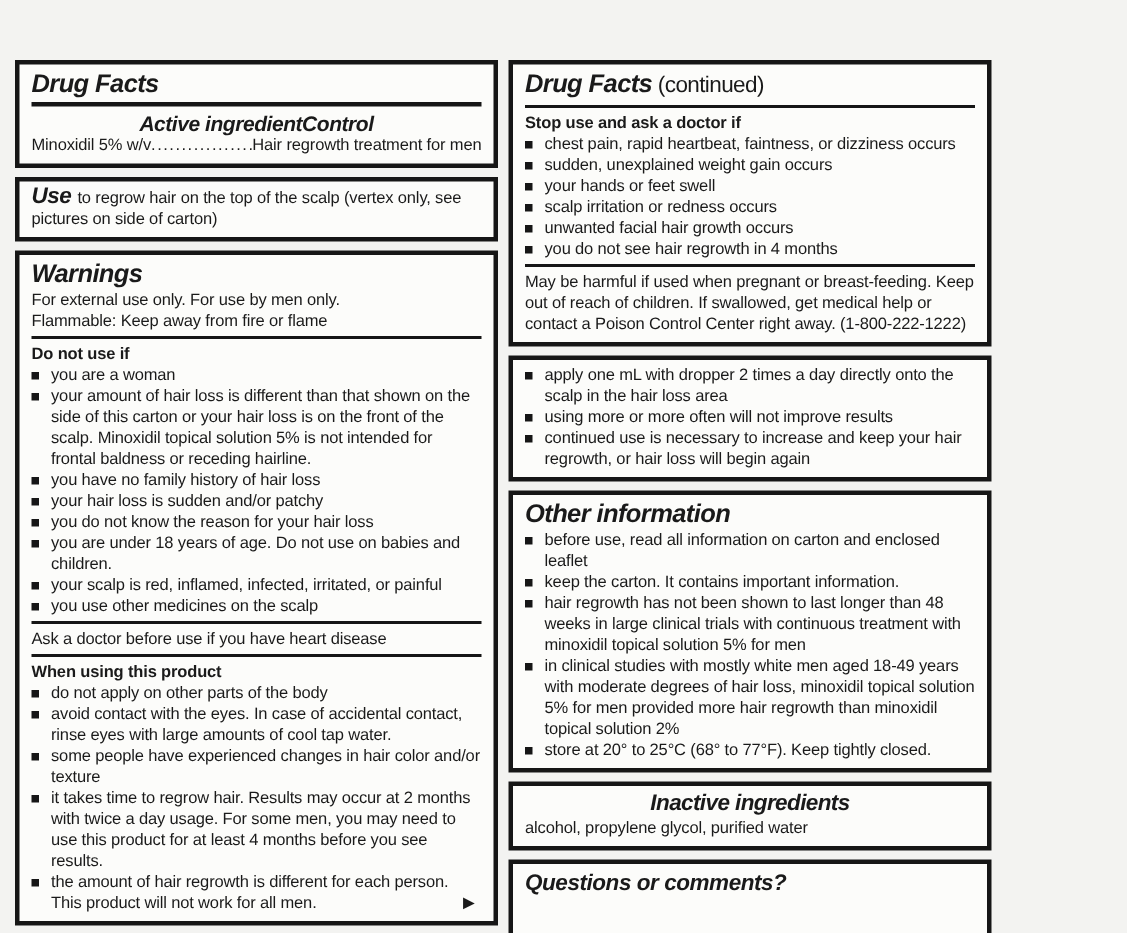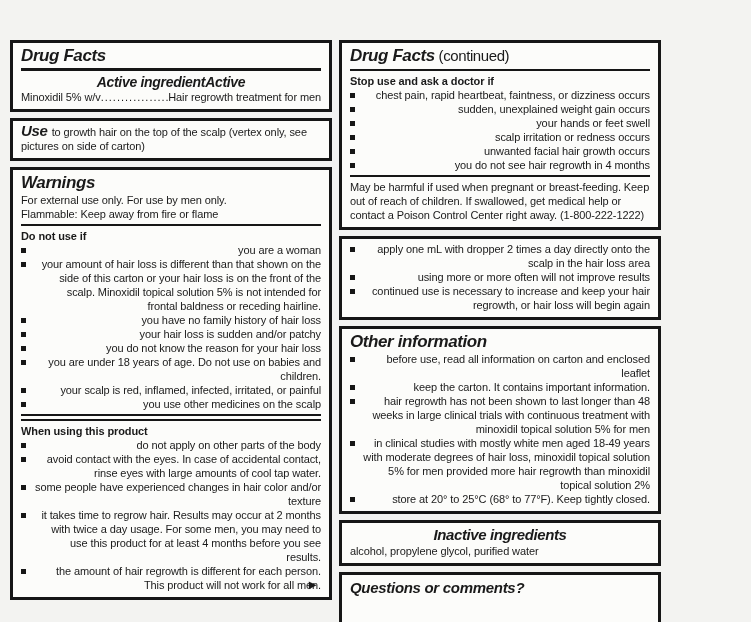--- a/index.html
+++ b/index.html
@@ -36,21 +36,21 @@
   .row-split{display:flex;justify-content:center;align-items:baseline;}
   .ai-label,.purpose-label{
     font-weight:bold;font-style:italic;font-size:14px;line-height:16px;letter-spacing:-0.3px;
   }
   .leader-row{display:flex;align-items:baseline;white-space:nowrap;}
   .leader{flex:1;overflow:hidden;letter-spacing:1px;}
   .inline-title{
     font-size:15px;font-weight:bold;font-style:italic;letter-spacing:-0.3px;
     margin-right:4px;
   }
-  ul.bullets{list-style:none;margin:0;padding:0;text-align:right;}
+  ul.bullets{list-style:none;margin:0;padding:0;}
   ul.bullets li{
     position:relative;
     padding-left:13px;
     margin:0;
   }
   ul.bullets li .sq{
     position:absolute;left:0;top:4.5px;
     width:5px;height:5px;background:#161616;display:block;
   }
   .heading{font-weight:bold;}
@@ -68,31 +68,31 @@
 
 <div class="label-wrap">
 
   <div class="col">
 
     <div class="box">
       <div class="box-title">Drug Facts</div>
       <div class="rule-thick"></div>
       <div class="row-split">
         <span class="ai-label">Active ingredient</span>
-        <span class="purpose-label">Active</span>
+        <span class="purpose-label">Control</span>
       </div>
       <div class="leader-row">
         <span>Minoxidil 5% w/v</span>
         <span class="leader">......................................................................</span>
         <span>Hair regrowth treatment for men</span>
       </div>
     </div>
 
     <div class="box">
-      <span class="inline-title">Use</span><span>to growth hair on the top of the scalp (vertex only, see pictures on side of carton)</span>
+      <span class="inline-title">Use</span><span>to regrow hair on the top of the scalp (vertex only, see pictures on side of carton)</span>
     </div>
 
     <div class="box warn-box">
       <div class="box-title">Warnings</div>
       <div class="bold">For external use only. For use by men only.</div>
       <div><span class="bold">Flammable:</span><span> Keep away from fire or flame</span></div>
       <div class="rule"></div>
 
       <div class="heading">Do not use if</div>
       <ul class="bullets">
@@ -100,20 +100,21 @@
         <li><span class="sq"></span><span>your amount of hair loss is different than that shown on the side of this carton or your hair loss is on the front of the scalp. Minoxidil topical solution 5% is not intended for frontal baldness or receding hairline.</span></li>
         <li><span class="sq"></span><span>you have no family history of hair loss</span></li>
         <li><span class="sq"></span><span>your hair loss is sudden and/or patchy</span></li>
         <li><span class="sq"></span><span>you do not know the reason for your hair loss</span></li>
         <li><span class="sq"></span><span>you are under 18 years of age. Do not use on babies and children.</span></li>
         <li><span class="sq"></span><span>your scalp is red, inflamed, infected, irritated, or painful</span></li>
         <li><span class="sq"></span><span>you use other medicines on the scalp</span></li>
       </ul>
 
       <div class="rule"></div>
+      <div><span class="bold">Ask a doctor before use if</span><span> you have heart disease</span></div>
       <div class="rule"></div>
 
       <div class="heading">When using this product</div>
       <ul class="bullets">
         <li><span class="sq"></span><span>do not apply on other parts of the body</span></li>
         <li><span class="sq"></span><span>avoid contact with the eyes. In case of accidental contact, rinse eyes with large amounts of cool tap water.</span></li>
         <li><span class="sq"></span><span>some people have experienced changes in hair color and/or texture</span></li>
         <li><span class="sq"></span><span>it takes time to regrow hair. Results may occur at 2 months with twice a day usage. For some men, you may need to use this product for at least 4 months before you see results.</span></li>
         <li><span class="sq"></span><span>the amount of hair regrowth is different for each person. This product will not work for all men.</span></li>
       </ul>

